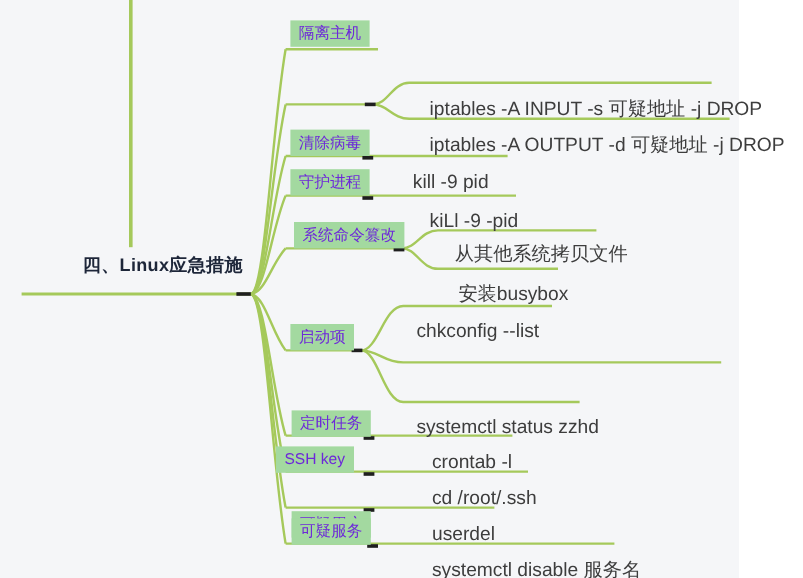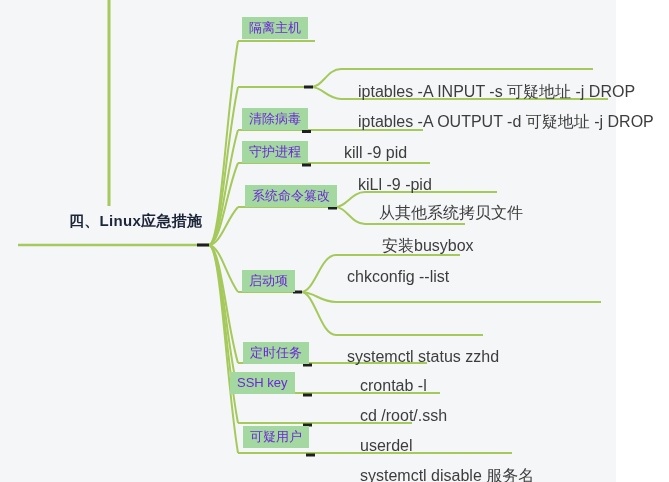--- a/index.html
+++ b/index.html
@@ -100,20 +100,21 @@
   <div class="root">四、Linux应急措施</div>
 
   <div class="node" style="left:242px;top:17px">隔离主机</div>
   <div class="node" style="left:242px;top:108px">清除病毒</div>
   <div class="node" style="left:245px;top:185px">系统命令篡改</div>
   <div class="node" style="left:242px;top:141px">守护进程</div>
   <div class="node" style="left:242px;top:270px">启动项</div>
   <div class="node" style="left:243px;top:342px">定时任务</div>
   <div class="node" style="left:230px;top:372px">SSH key</div>
   <div class="node" style="left:243px;top:426px">可疑用户</div>
+  <div class="node" style="left:243px;top:432px">可疑服务</div>
 
   <div class="leaf" style="left:358px;top:52px">iptables -A INPUT -s 可疑地址 -j DROP</div>
   <div class="leaf" style="left:358px;top:82px">iptables -A OUTPUT -d 可疑地址 -j DROP</div>
   <div class="leaf" style="left:344px;top:113px">kill -9 pid</div>
   <div class="leaf" style="left:358px;top:145px">kiLl -9 -pid</div>
   <div class="leaf" style="left:379px;top:173px">从其他系统拷贝文件</div>
   <div class="leaf" style="left:382px;top:206px">安装busybox</div>
   <div class="leaf" style="left:347px;top:237px">chkconfig --list</div>
   <div class="leaf" style="left:347px;top:317px">systemctl status zzhd</div>
   <div class="leaf" style="left:360px;top:346px">crontab -l</div>

